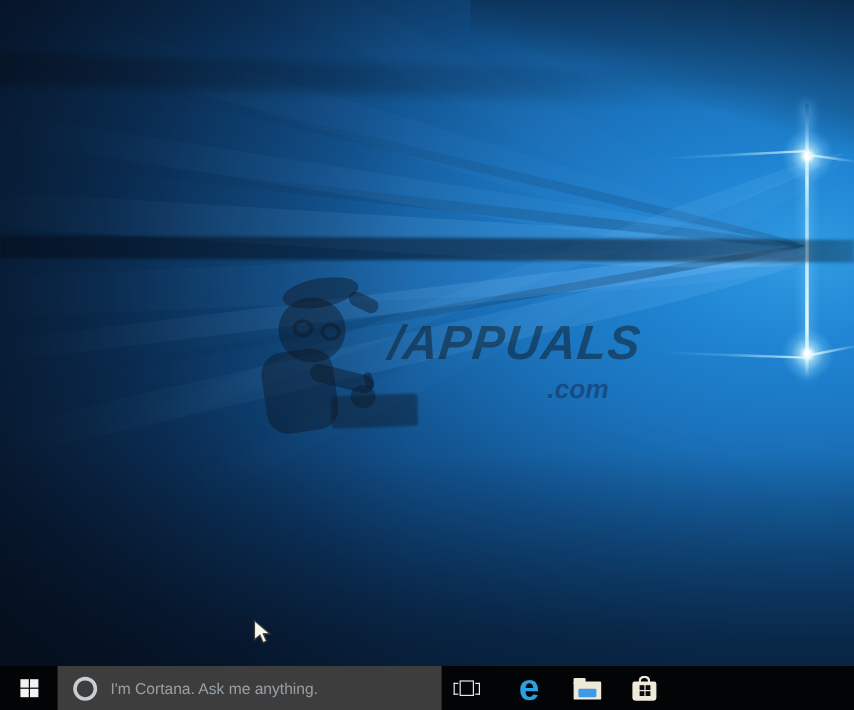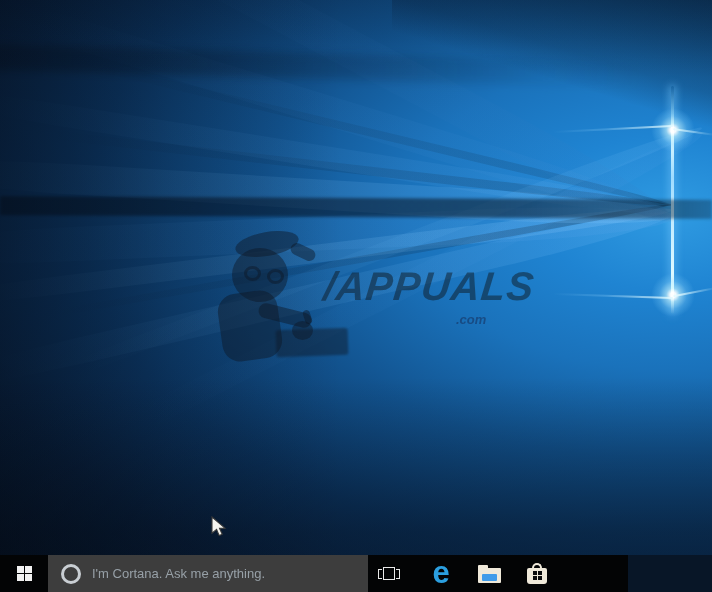--- a/index.html
+++ b/index.html
@@ -71,30 +71,30 @@
   .wm-head  { left: 12px; top: 20px; width: 56px; height: 54px; border-radius: 50%; }
   .wm-glass { background: transparent; border: 3px solid rgba(13,23,35,0.45); border-radius: 50%; width: 17px; height: 15px; }
   .wm-glass.g1 { left: 24px; top: 38px; } .wm-glass.g2 { left: 47px; top: 41px; }
   .wm-body  { left: 0px;  top: 64px; width: 60px; height: 68px; border-radius: 18px; transform: rotate(-8deg); }
   .wm-arm   { left: 38px; top: 80px; width: 54px; height: 15px; border-radius: 8px; transform: rotate(14deg); }
   .wm-fist  { left: 72px; top: 93px; width: 21px; height: 19px; border-radius: 50%; }
   .wm-thumb { left: 84px; top: 82px; width: 7px; height: 14px; border-radius: 4px; transform: rotate(-18deg); }
   .wm-desk  { left: 56px; top: 101px; width: 72px; height: 27px; border-radius: 3px; transform: rotate(-2deg); filter: blur(1px); }
   .wm-brand { position: absolute; left: 104px; top: 36px; font-size: 40px; font-weight: bold;
     font-style: italic; letter-spacing: 1px; transform: skewX(-6deg); color: rgba(16,28,40,0.52); white-space: nowrap; }
-  .wm-domain { position: absolute; left: 236px; top: 84px; font-size: 13px; font-weight: bold;
+  .wm-domain { position: absolute; left: 236px; top: 84px; font-size: 22px; font-weight: bold;
     font-style: italic; color: rgba(22,54,100,0.62); }
   .wm-tagline { position: absolute; left: 112px; top: 103px; font-size: 10px; font-weight: bold;
     letter-spacing: 0.8px; color: rgba(12,21,32,0.62); white-space: nowrap; }
 
   
   .cursor { position: absolute; left: 211px; top: 516px; }
 
   
-  .taskbar { position: absolute; left: 0; bottom: 0; width: 628px; height: 37px;
+  .taskbar { position: absolute; left: 0; bottom: 0; width: 712px; height: 37px;
     background: #030405; display: flex; align-items: stretch; }
   .start-button { width: 48px; height: 37px; display: flex; align-items: center; justify-content: center; cursor: pointer; }
   .win-logo { display: grid; grid-template-columns: 7px 7px; grid-template-rows: 7px 7px; gap: 1px; }
   .win-logo span { background: #f2f2f2; }
 
   .search-box { width: 320px; height: 37px; background: #3d3d3d; display: flex; align-items: center; cursor: text; }
   .cortana-ring { width: 20px; height: 20px; border: 3px solid #c9ced3; border-radius: 50%;
     margin-left: 13px; flex: none; }
   .search-text { margin-left: 11px; font-size: 13px; color: #97a0a7; white-space: nowrap; }
 

